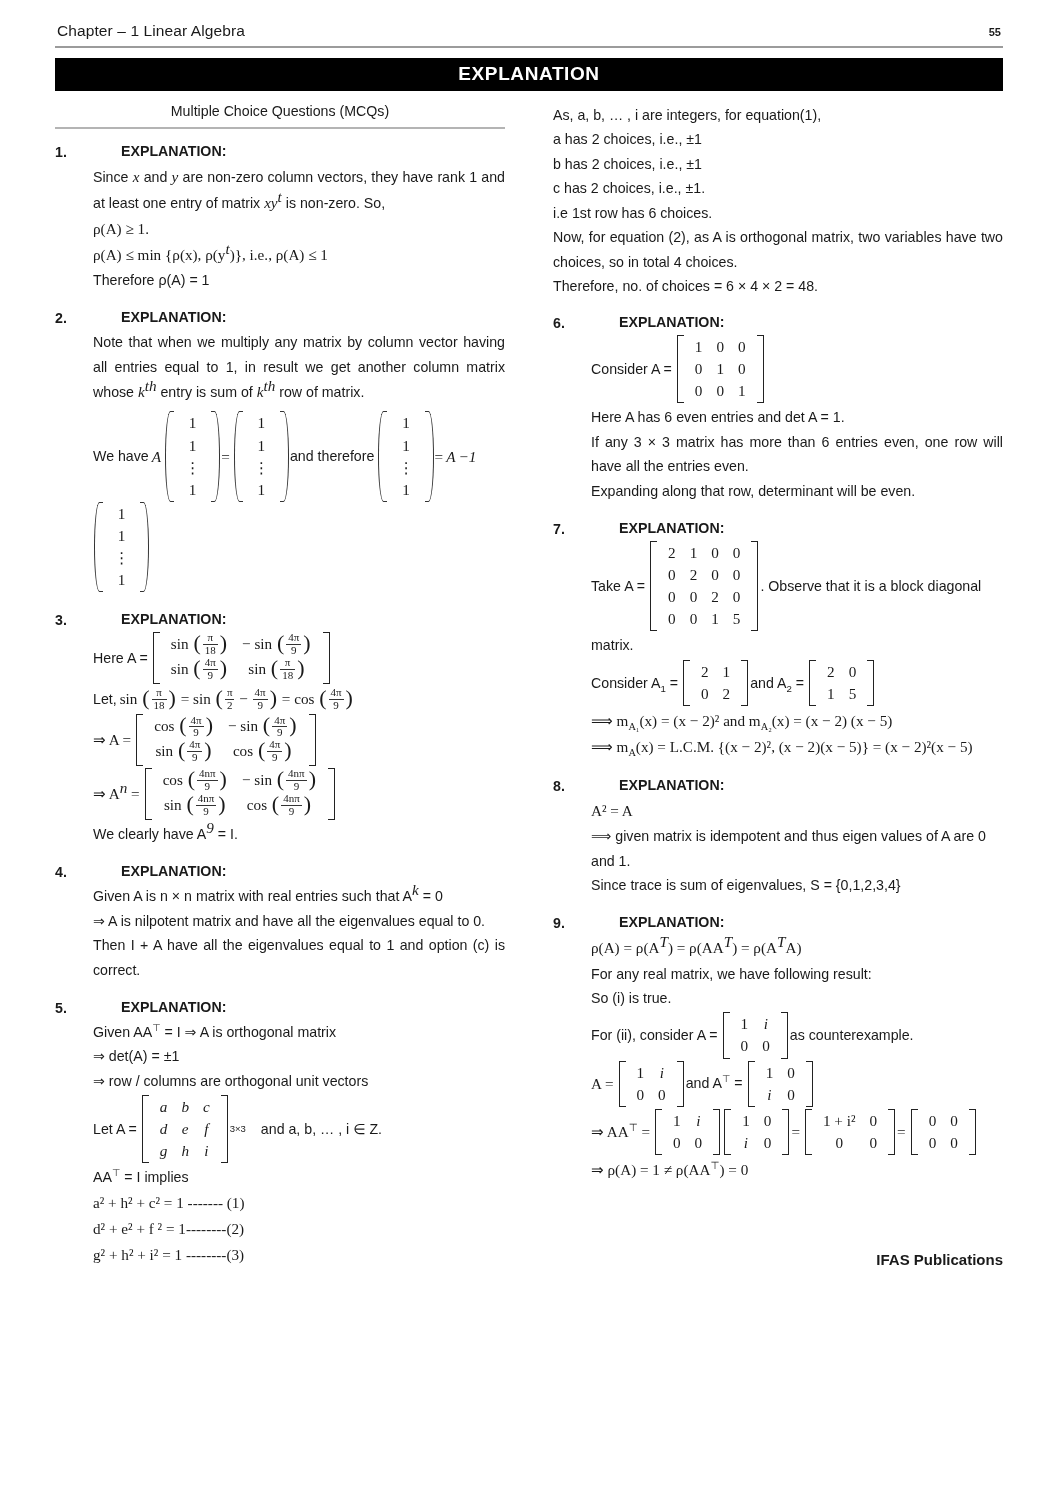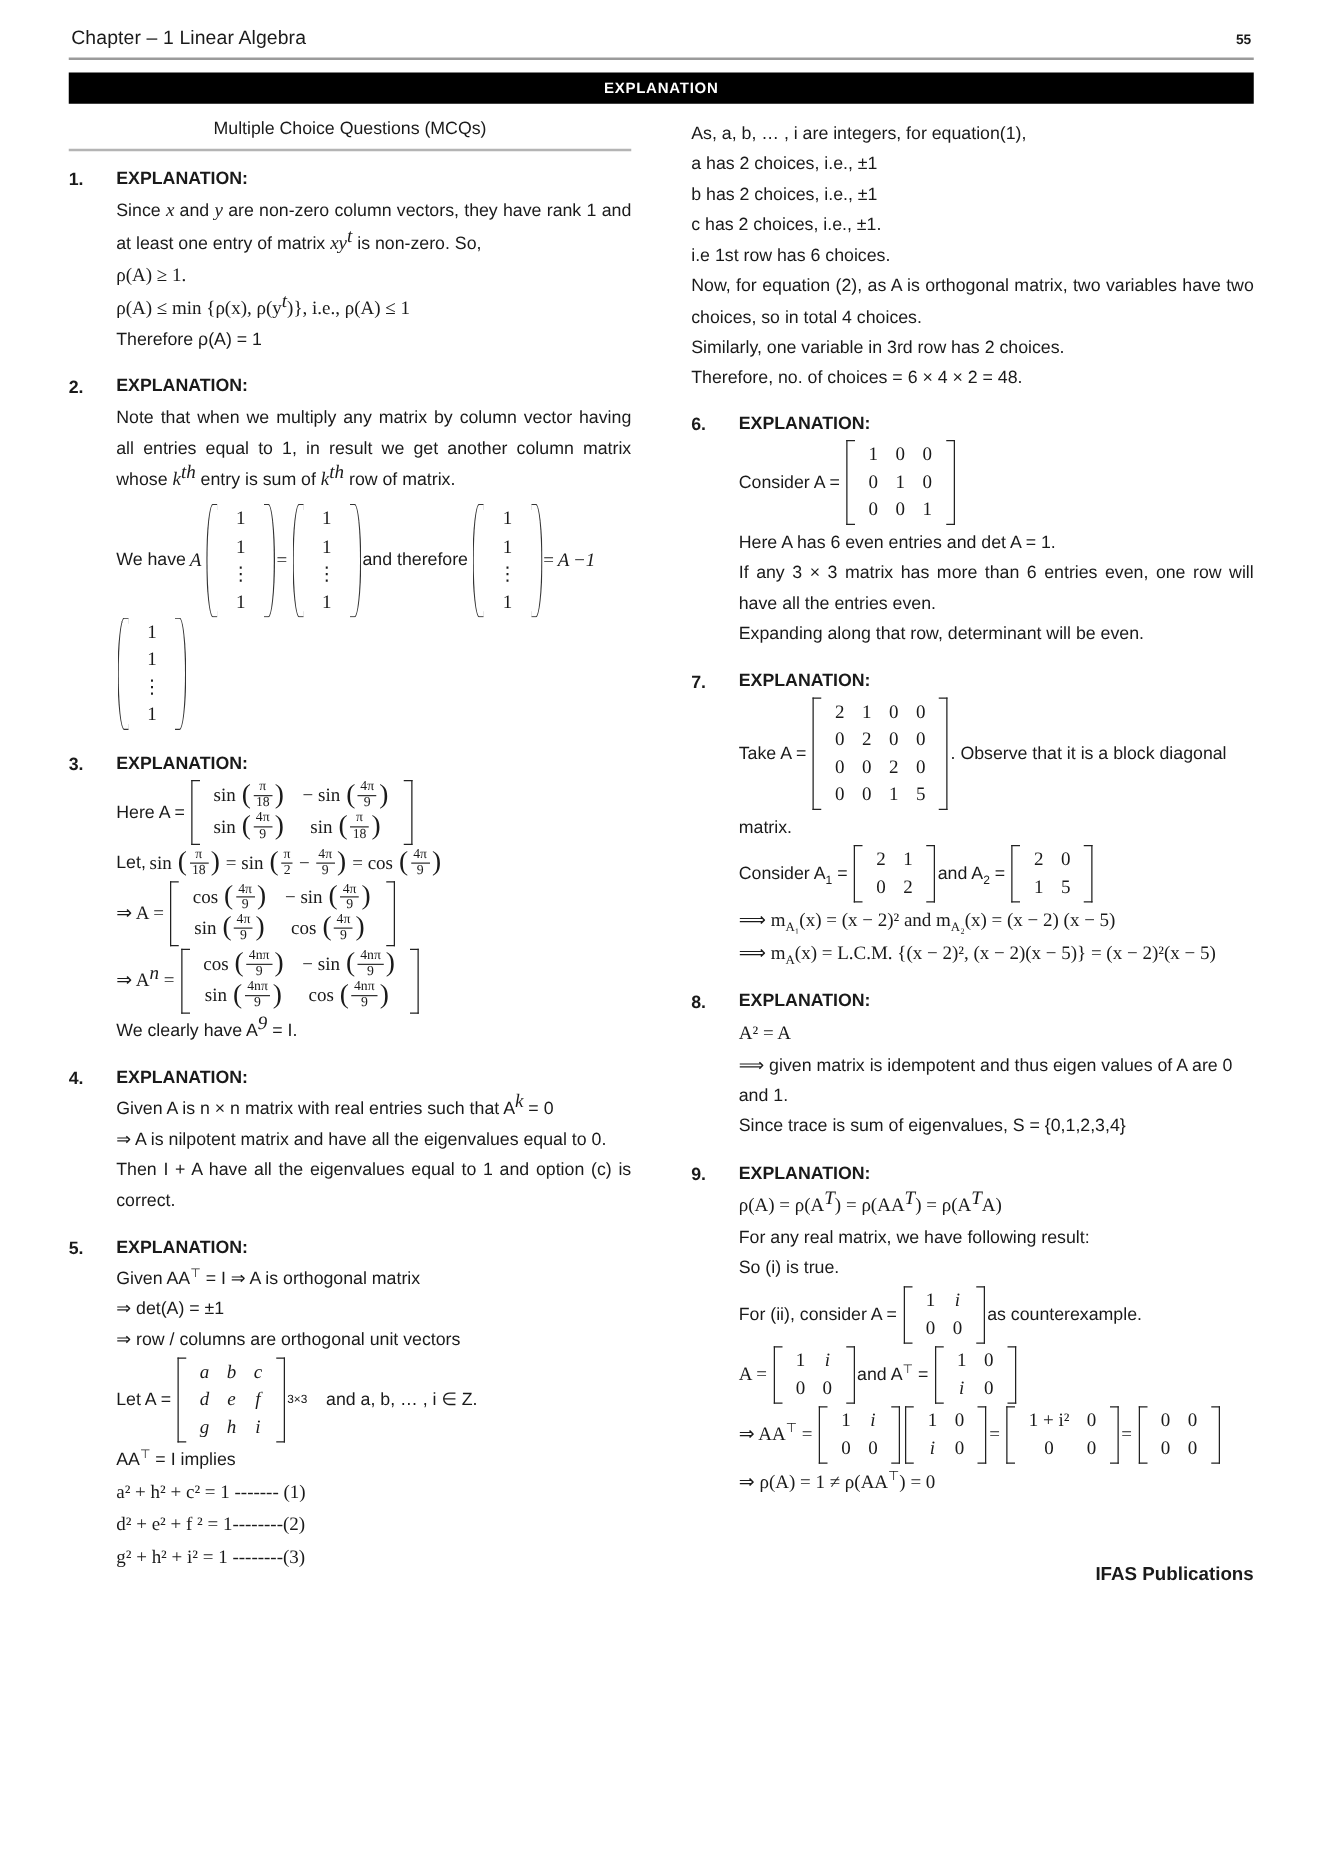--- a/index.html
+++ b/index.html
@@ -31,21 +31,21 @@
   .pg-header .chapter { letter-spacing: .1px; }
   .pg-header .pageno { font-weight: bold; font-size: 11px; }
   .hdr-rule { height: 2px; background: #9b9b9b; margin: 0 0 10px 0; }
 
   
   .banner {
     background: #000000;
     color: #ffffff;
     text-align: center;
     font-weight: bold;
-    font-size: 12px;
+    font-size: 19px;
     letter-spacing: .6px;
     padding: 5px 0 6px 0;
     margin-bottom: 12px;
   }
 
   
   .cols { display: flex; gap: 48px; }
   .col { width: 464px; }
 
   .mcq-head {
@@ -58,21 +58,21 @@
   
   .item { display: flex; margin-bottom: 17px; }
   .item-num {
     width: 38px;
     flex: 0 0 38px;
     font-weight: bold;
     font-size: 14.2px;
     padding-top: 1px;
   }
   .item-body { flex: 1 1 auto; min-width: 0; }
-  .exp-label { font-weight: bold; font-size: 14.2px; margin-bottom: 5px; }
+  .exp-label { font-weight: bold; font-size: 14.2px; margin-bottom: 5px; margin-left: 28px; }
 
   .ln {
     font-size: 14.2px;
     line-height: 1.72;
   }
   .ln.just { text-align: justify; text-justify: inter-word; }
 
   
   .mi { font-family: "Liberation Serif", serif; font-style: italic; font-size: 15.2px; }
   .mu { font-family: "Liberation Serif", serif; font-size: 15.2px; }
@@ -405,21 +405,20 @@
     </div>
 
     <div class="col">
 
       <div class="ln">As, a, b, … , i are integers, for equation(1),</div>
       <div class="ln">a has 2 choices, i.e., ±1</div>
       <div class="ln">b has 2 choices, i.e., ±1</div>
       <div class="ln">c has 2 choices, i.e., ±1.</div>
       <div class="ln">i.e 1st row has 6 choices.</div>
       <div class="ln just">Now, for equation (2), as A is orthogonal matrix, two variables have two choices, so in total 4 choices.</div>
-      <div class="ln">Similarly, one variable in 3rd row has 2 choices.</div>
       <div class="ln">Therefore, no. of choices = 6 × 4 × 2 = 48.</div>
 
       <div class="gap-md"></div>
 
       <div class="item">
         <div class="item-num">6.</div>
         <div class="item-body">
           <div class="exp-label">EXPLANATION:</div>
           <div class="mrow">
             <span>Consider A =</span>

